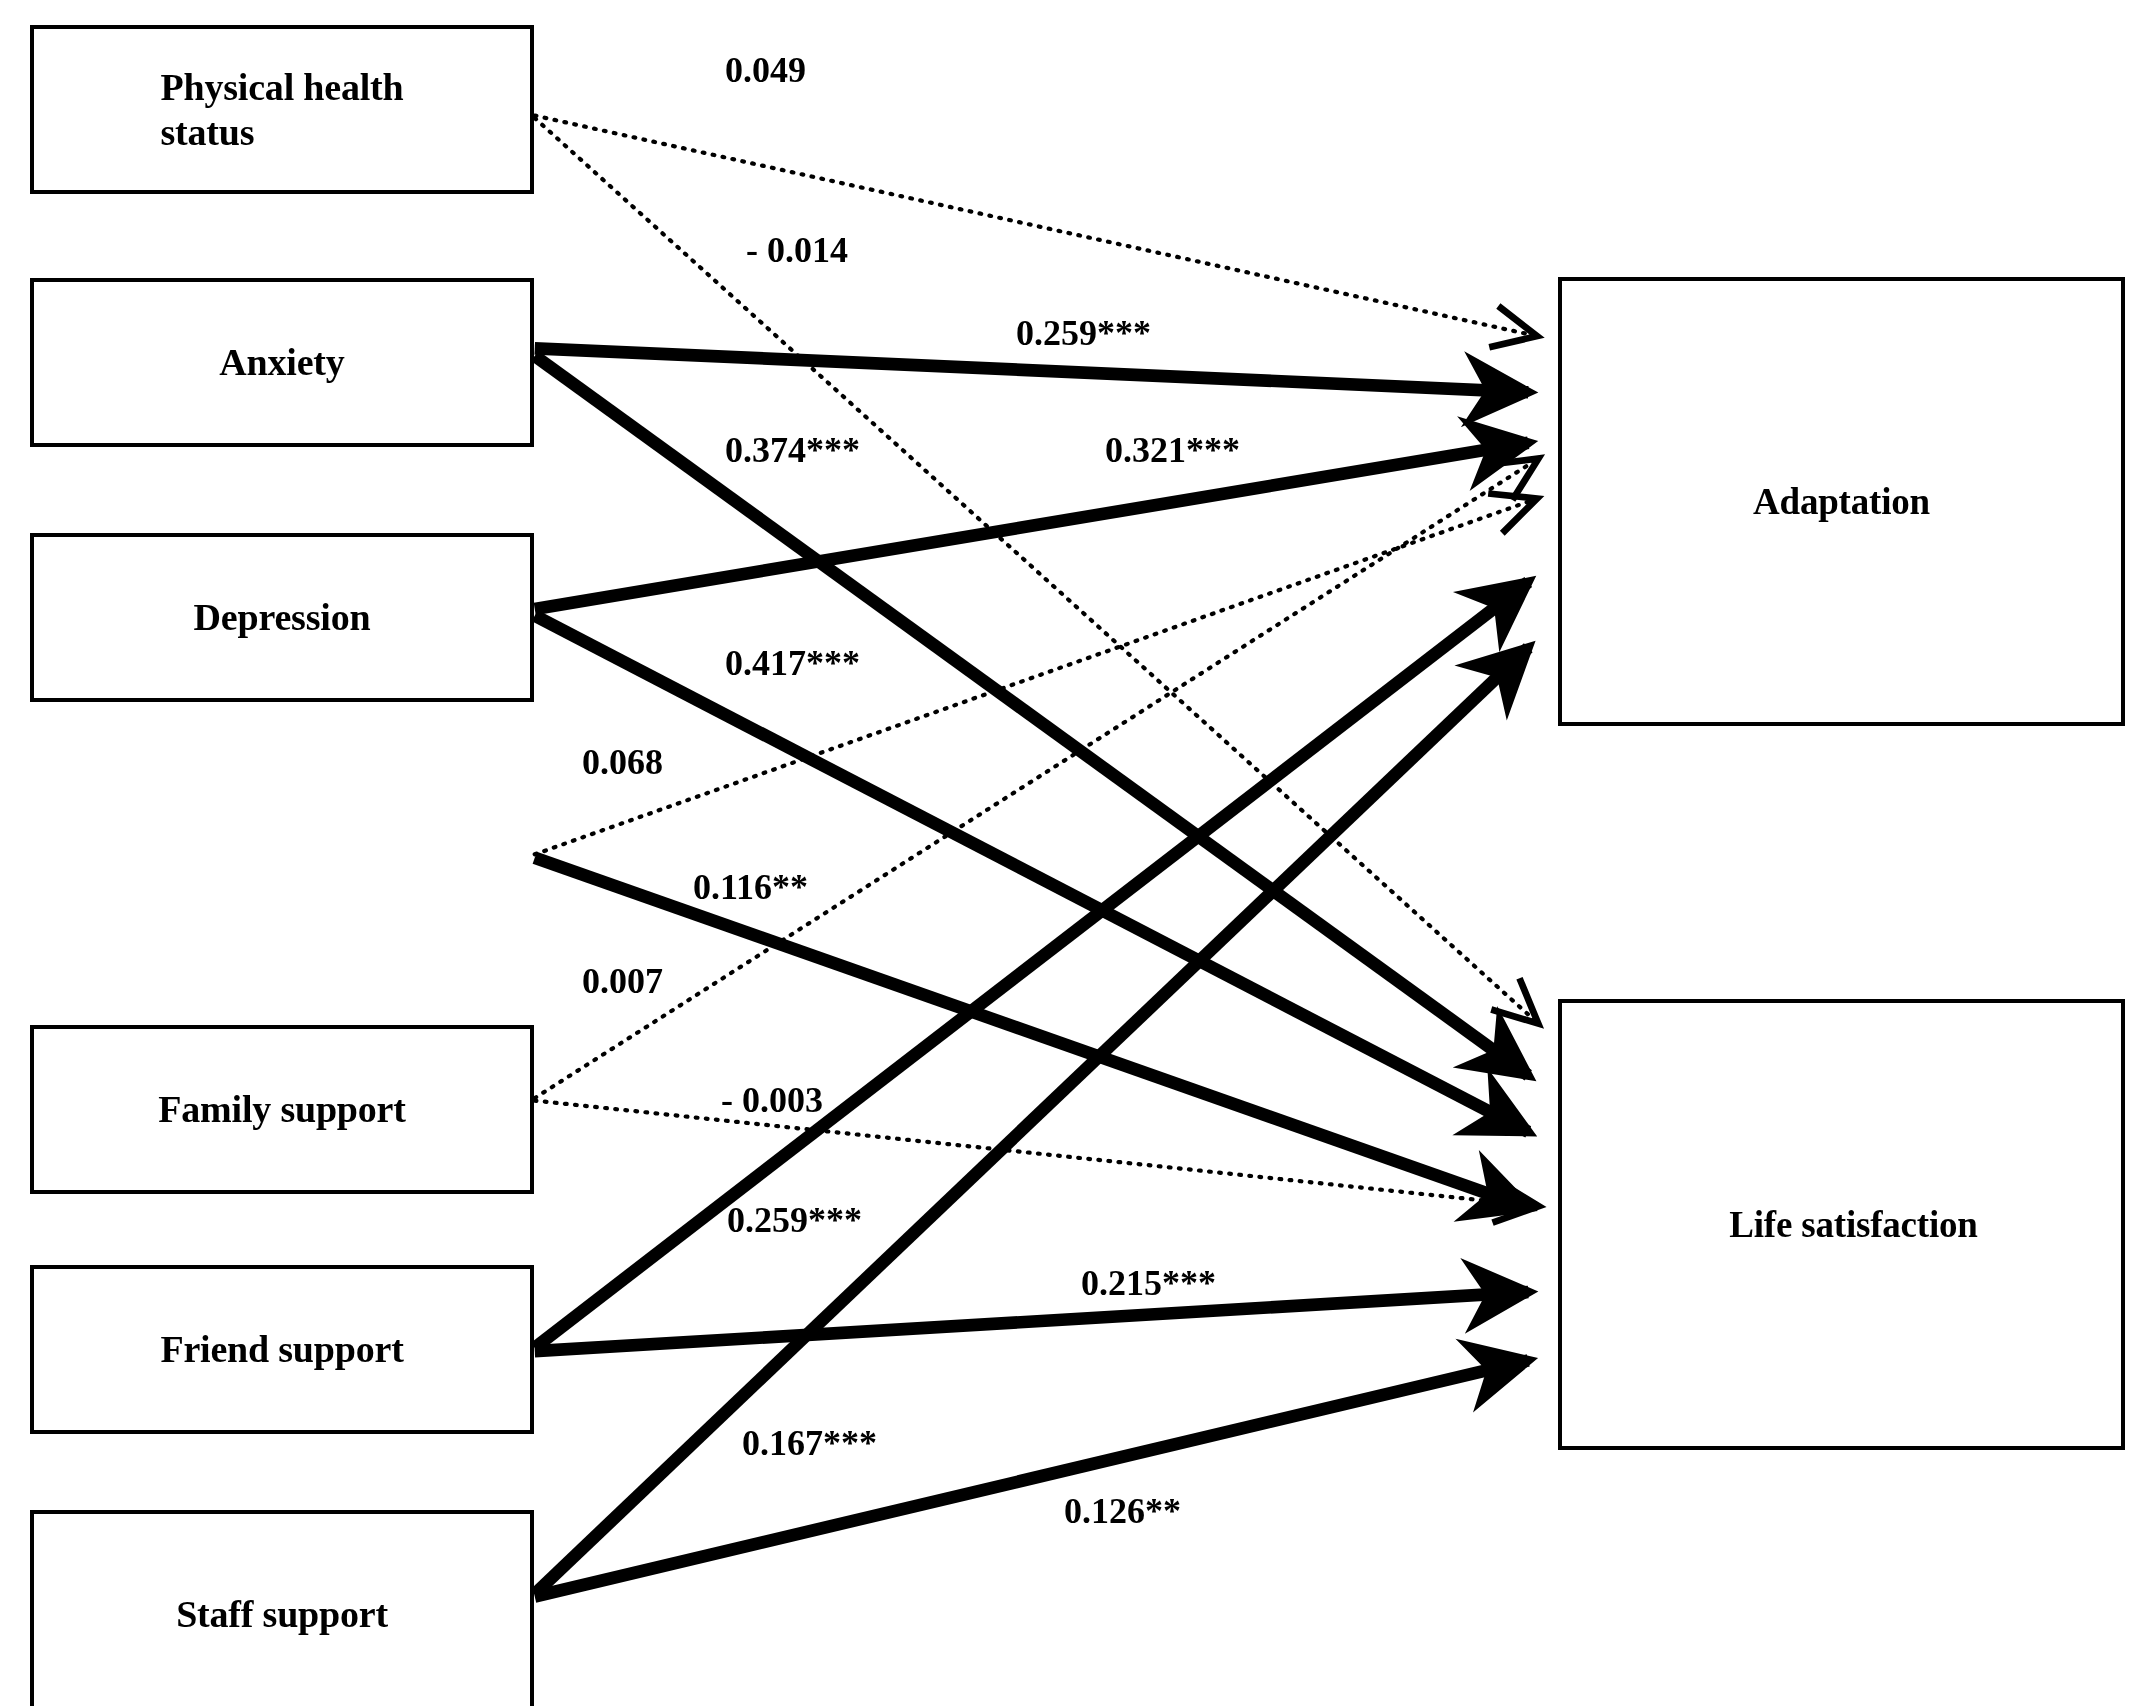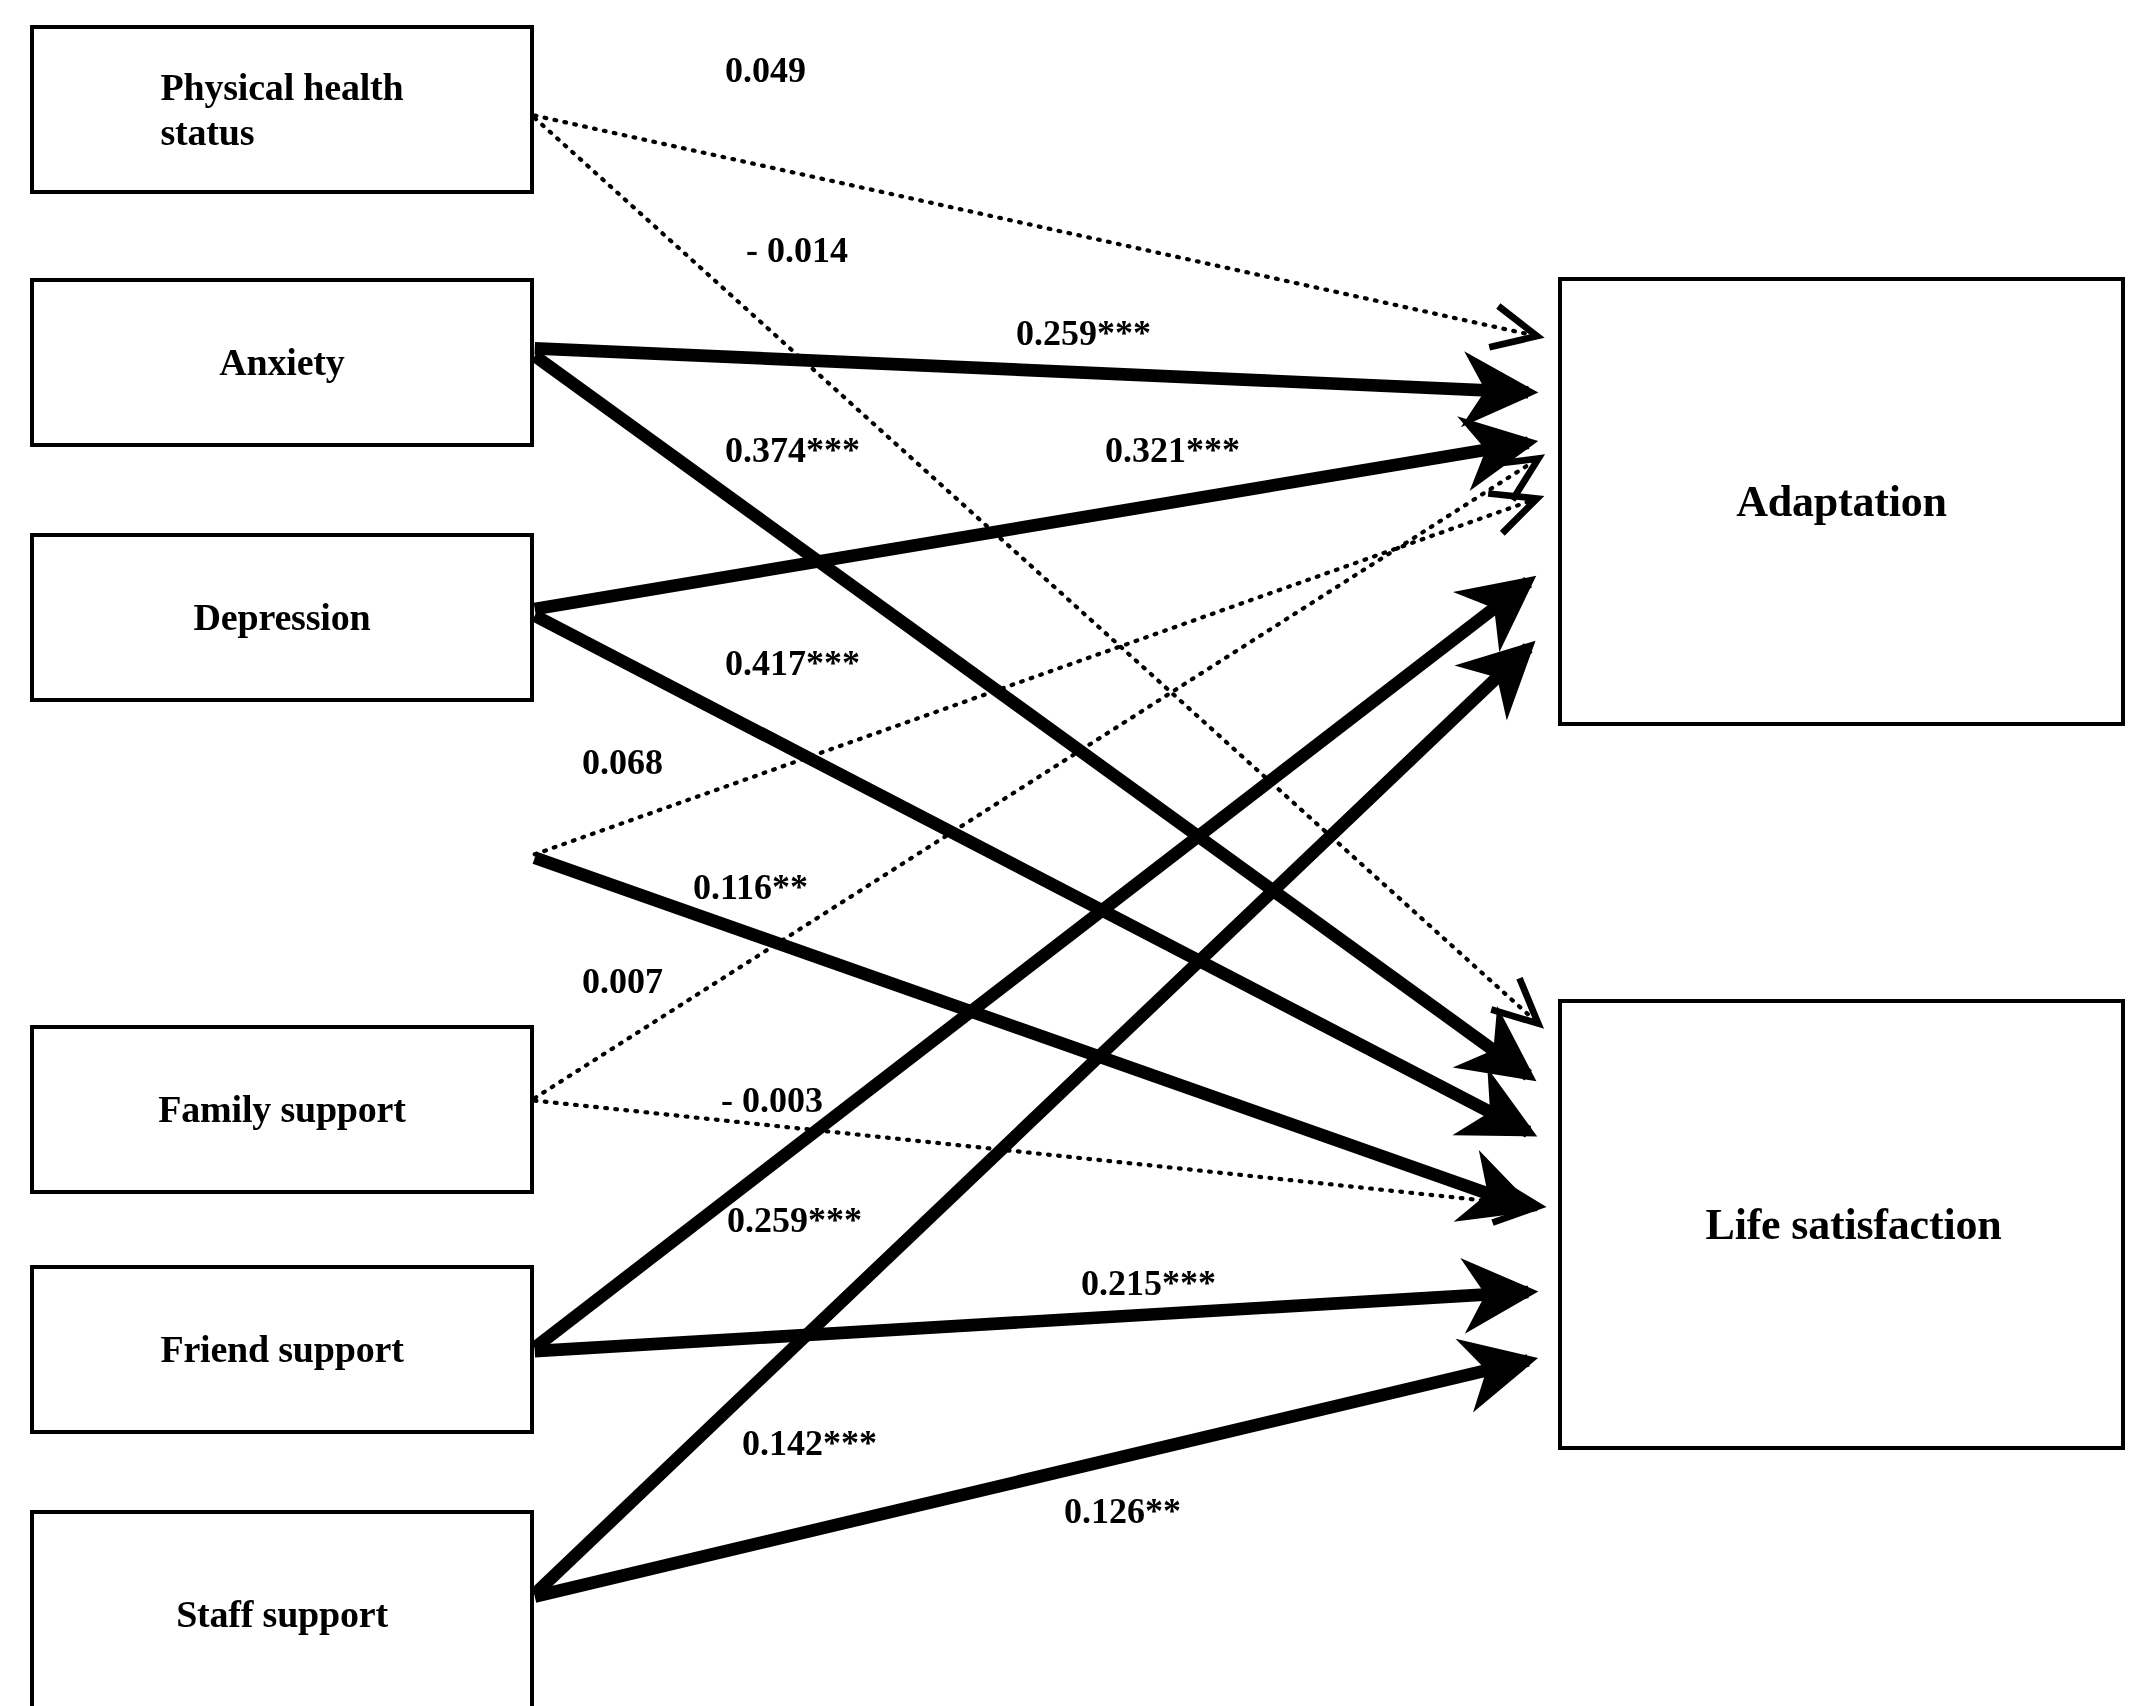--- a/index.html
+++ b/index.html
@@ -32,21 +32,21 @@
     justify-content: center;
   }
   .node-label {
     font-family: "Liberation Serif", "DejaVu Serif", serif;
     font-weight: bold;
     color: #000000;
     line-height: 1.18;
     letter-spacing: -0.2px;
   }
   .predictor .node-label { font-size: 38px; }
-  .outcome .node-label   { font-size: 44px; font-weight: bold; }
+  .outcome .node-label   { font-size: 37px; font-weight: bold; }
   .coef-label {
     position: absolute;
     font-family: "Liberation Serif", "DejaVu Serif", serif;
     font-weight: bold;
     font-size: 36px;
     color: #000000;
     white-space: nowrap;
     background: transparent;
     line-height: 1;
   }
@@ -145,18 +145,18 @@
   <span class="coef-label" style="left:693px; top:869px;">0.116**</span>
 
   <span class="coef-label" style="left:582px; top:963px;">0.007</span>
 
   <span class="coef-label" style="left:721px; top:1082px;">- 0.003</span>
 
   <span class="coef-label" style="left:727px; top:1202px;">0.259***</span>
 
   <span class="coef-label" style="left:1081px; top:1265px;">0.215***</span>
 
-  <span class="coef-label" style="left:742px; top:1425px;">0.142***</span>
+  <span class="coef-label" style="left:742px; top:1425px;">0.167***</span>
 
   <span class="coef-label" style="left:1064px; top:1493px;">0.126**</span>
 
 </div>
 
 
 </body></html>

